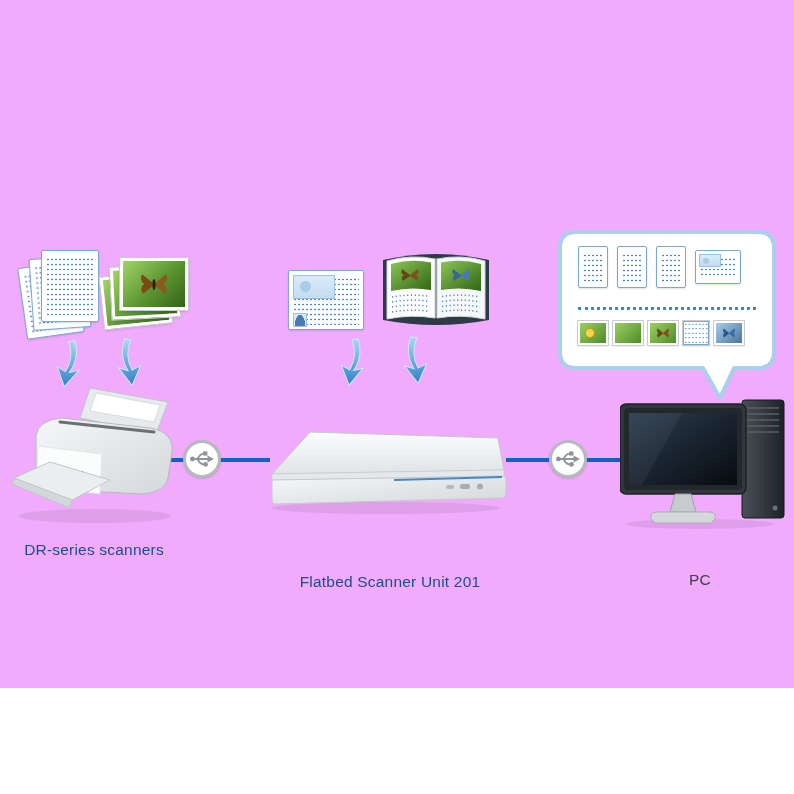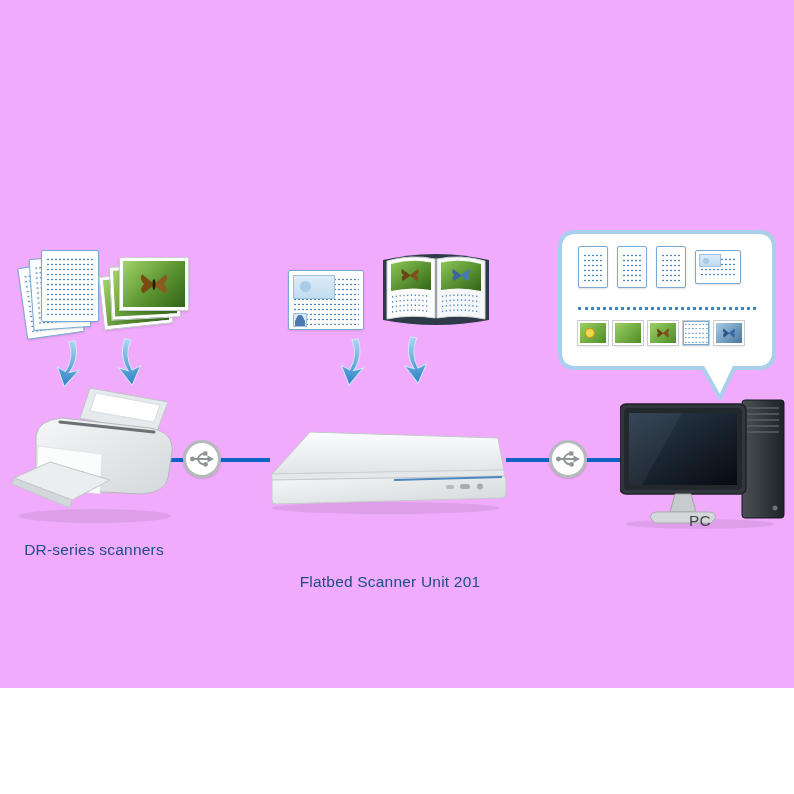--- a/index.html
+++ b/index.html
@@ -259,16 +259,16 @@
       <g>
         <rect x="0" y="8" width="126" height="90" rx="6" fill="#31373c" stroke="#1e2226" stroke-width="1.5"></rect>
         <rect x="4" y="12" width="118" height="82" rx="4" fill="#23282d"></rect>
         <rect x="9" y="17" width="108" height="72" fill="url(#gScreen)"></rect>
         <polygon points="9,17 62,17 22,89 9,89" fill="#ffffff" opacity="0.05"></polygon>
         <polygon points="55,98 71,98 76,116 50,116" fill="#c6cbcd" stroke="#9da2a4" stroke-width="1"></polygon>
         <path d="M36,116 L90,116 Q97,117 95,123 L91,127 L35,127 L31,123 Q29,117 36,116 Z" fill="#d4d8da" stroke="#a8adaf" stroke-width="1"></path>
       </g>
     </svg>
 
-    <div class="label dark" style="left:645px;top:512px;width:110px">PC</div>
+    <div class="label dark" style="left:645px;top:571px;width:110px">PC</div>
   </div>
 
 </div>
 
 </body></html>

